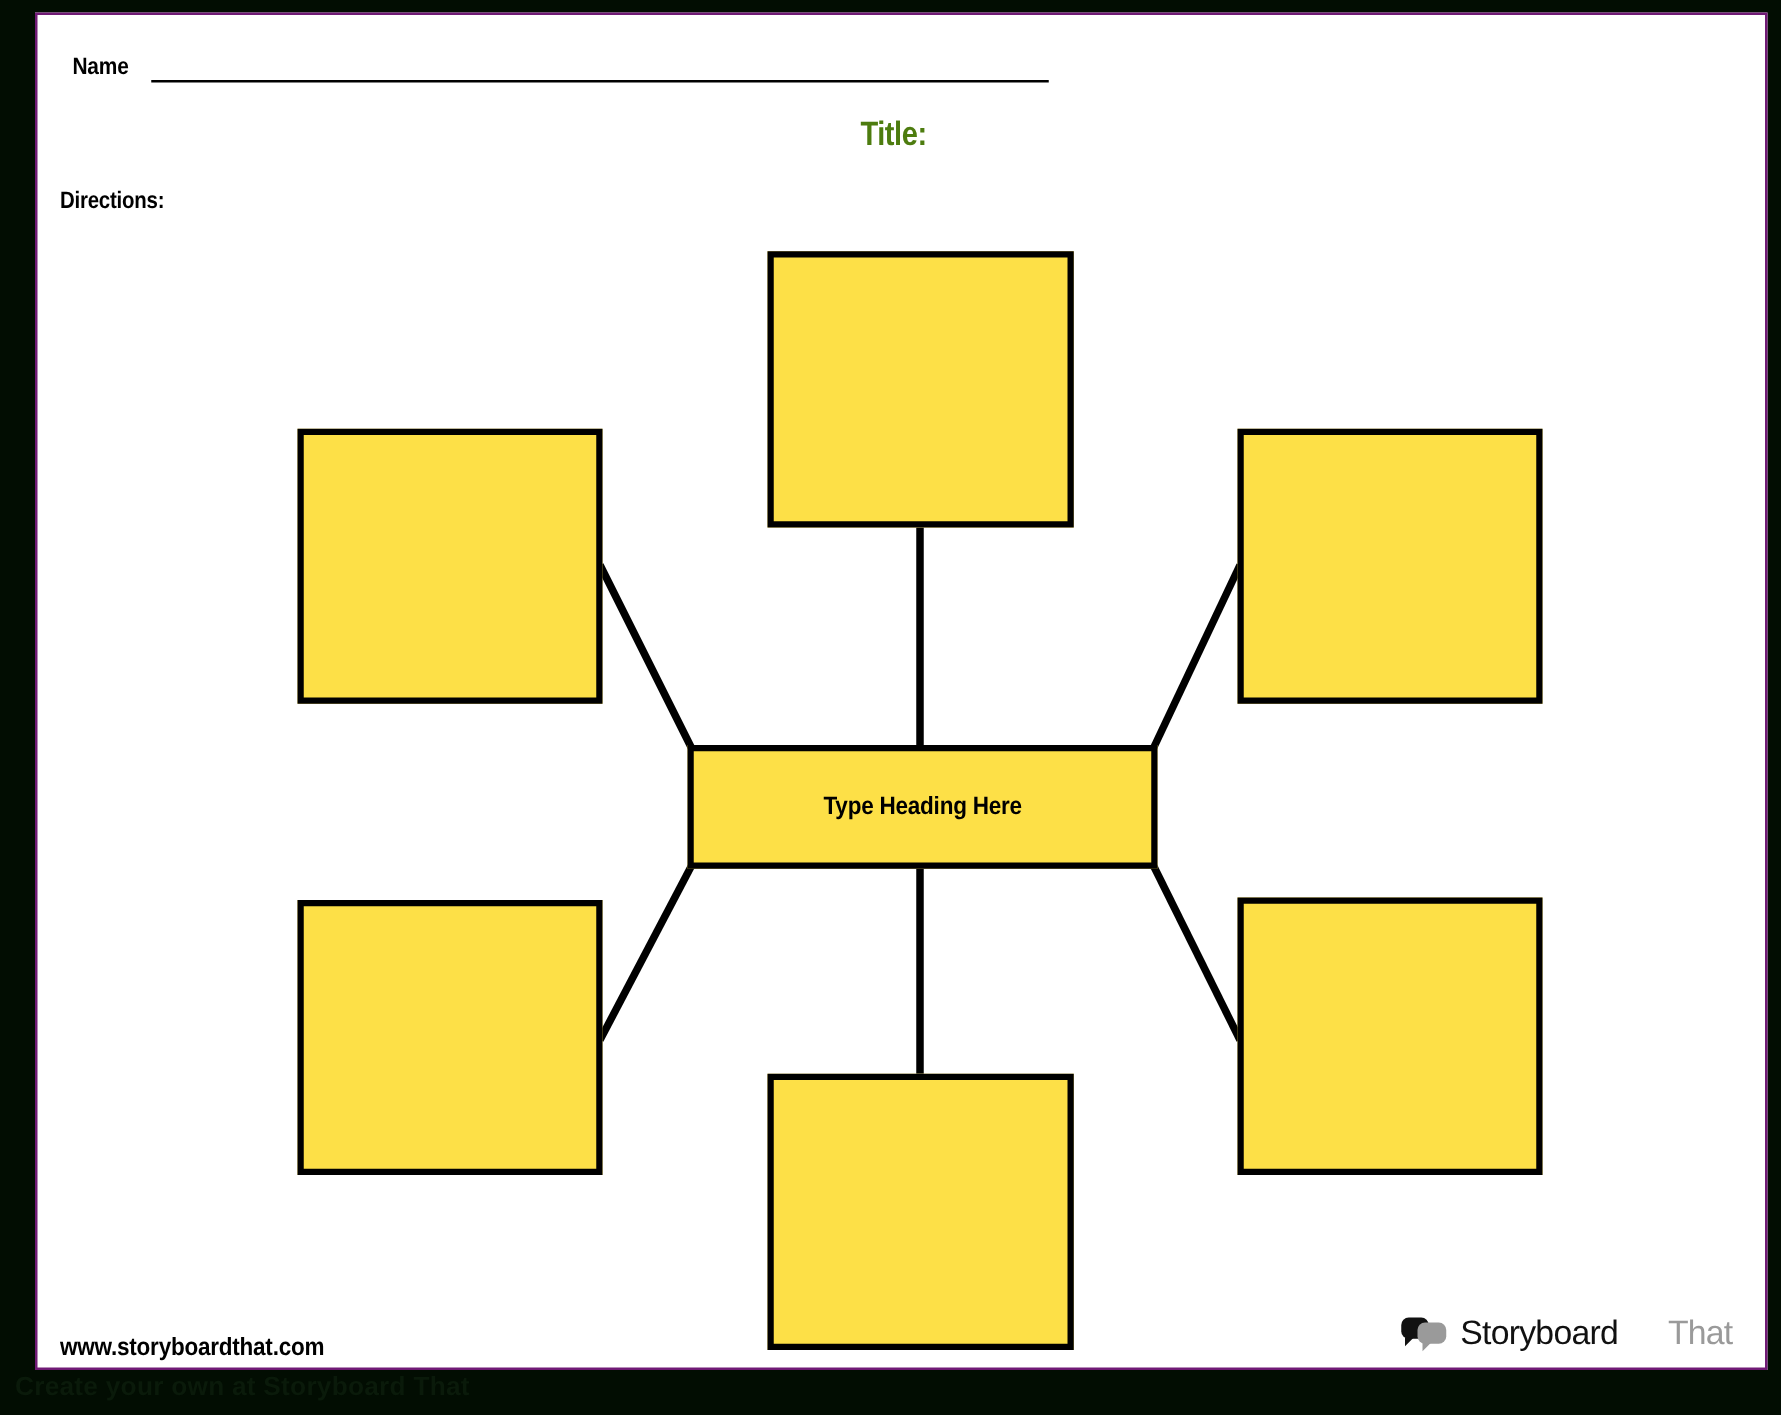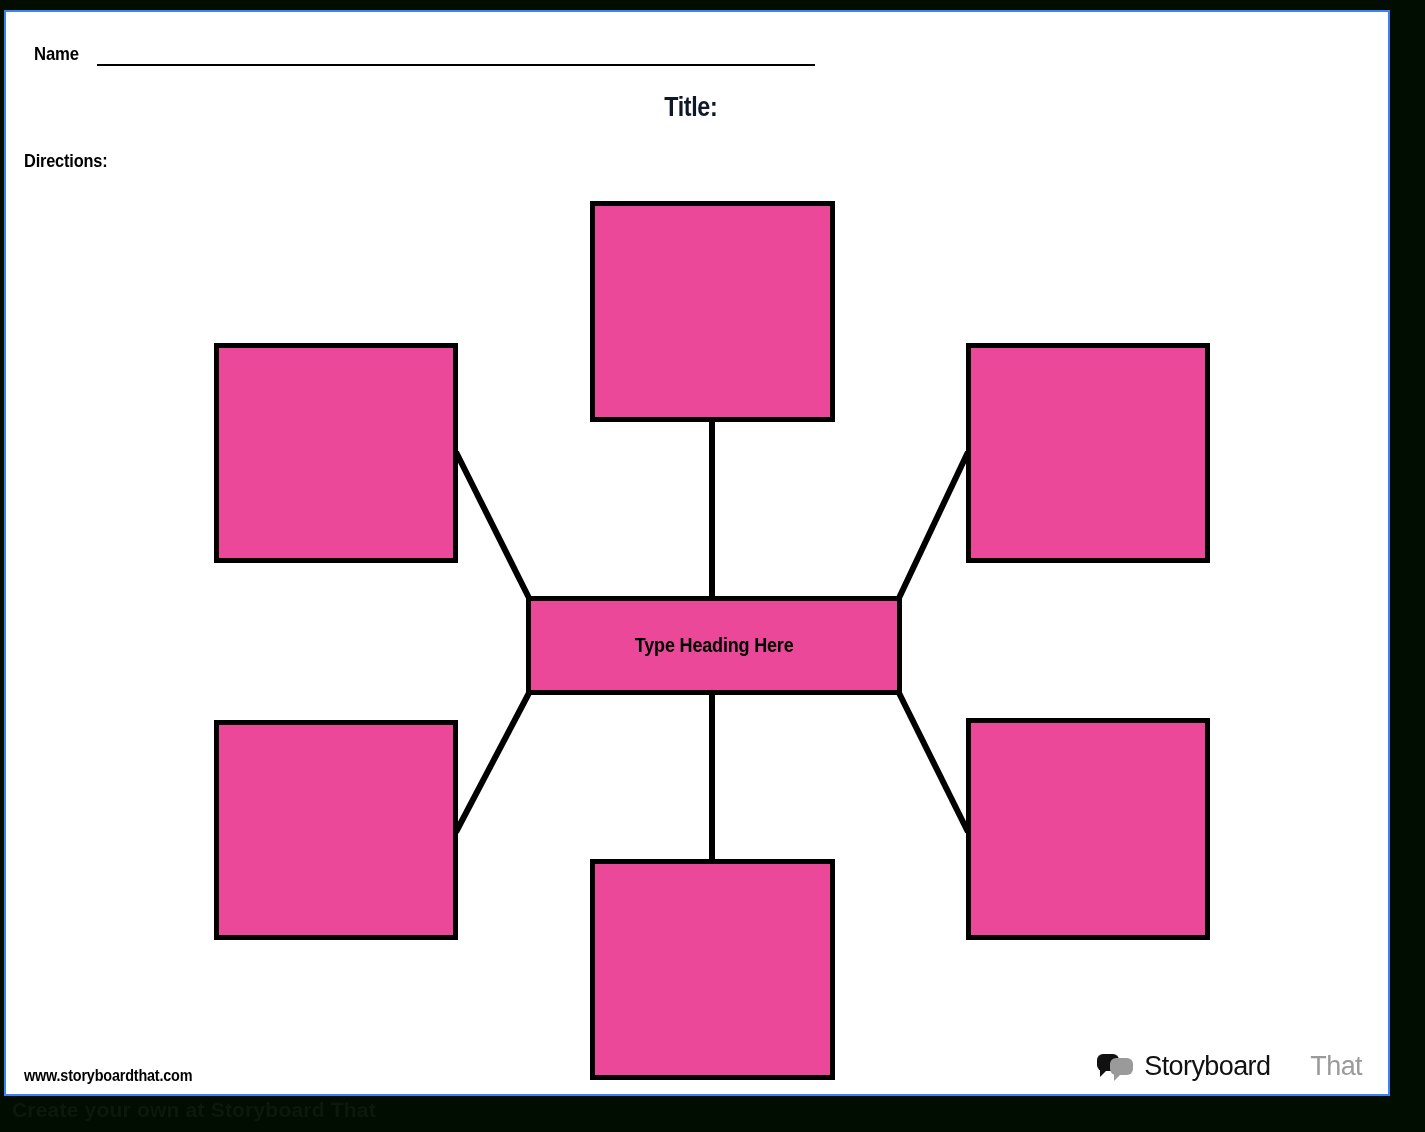--- a/index.html
+++ b/index.html
@@ -33,26 +33,26 @@
     font-weight: 700;
     letter-spacing: 0.2px;
     color: #0a1a0a;
     white-space: nowrap;
     font-family: "Liberation Sans", sans-serif;
   }
 
   
   #page {
     position: absolute;
-    left: 4px;
+    left: 28px;
     top: 10px;
     width: 1386px;
     height: 1086px;
     background: #ffffff;
-    border: 2px solid #3b82f6;
+    border: 2px solid #701a75;
     box-sizing: border-box;
   }
 
   
   .field {
     position: absolute;
     display: flex;
     align-items: flex-end;
   }
   .field-label {
@@ -79,21 +79,21 @@
 
   
   #title {
     position: absolute;
     left: 0;
     top: 80px;
     width: 1386px;
     text-align: center;
     font-size: 27px;
     font-weight: 700;
-    color: #0f172a;
+    color: #4d7c0f;
     letter-spacing: -0.4px;
     padding-right: 16px;
     box-sizing: border-box;
   }
   #title span { display: inline-block; transform: scaleX(0.86); }
 
   
   #directions {
     position: absolute;
     left: 18px;
@@ -117,21 +117,21 @@
     position: absolute;
     left: 0; top: 0;
     width: 1386px;
     height: 1086px;
   }
 
   .node {
     position: absolute;
     box-sizing: border-box;
     border: 5px solid #000;
-    background: #ec4899;
+    background: #fde047;
   }
 
   #node-center {
     display: flex;
     align-items: center;
     justify-content: center;
   }
   #node-center .node-label {
     font-size: 20px;
     font-weight: 700;
@@ -148,21 +148,21 @@
   #node-top-right   { left: 960px; top: 331px; width: 244px; height: 220px; }
   #node-bottom-left { left: 208px; top: 708px; width: 244px; height: 220px; }
   #node-bottom-right{ left: 960px; top: 706px; width: 244px; height: 222px; }
   #node-center      { left: 520px; top: 584px; width: 376px; height: 99px; }
 
   
   #footer-url {
     position: absolute;
     left: 18px;
     top: 1055px;
-    font-size: 16px;
+    font-size: 20px;
     font-weight: 700;
     color: #000;
     letter-spacing: -0.2px;
   }
   #footer-url span { display: inline-block; transform: scaleX(0.9); transform-origin: left top; }
 
   #brand {
     position: absolute;
     right: 26px;
     top: 1040px;

